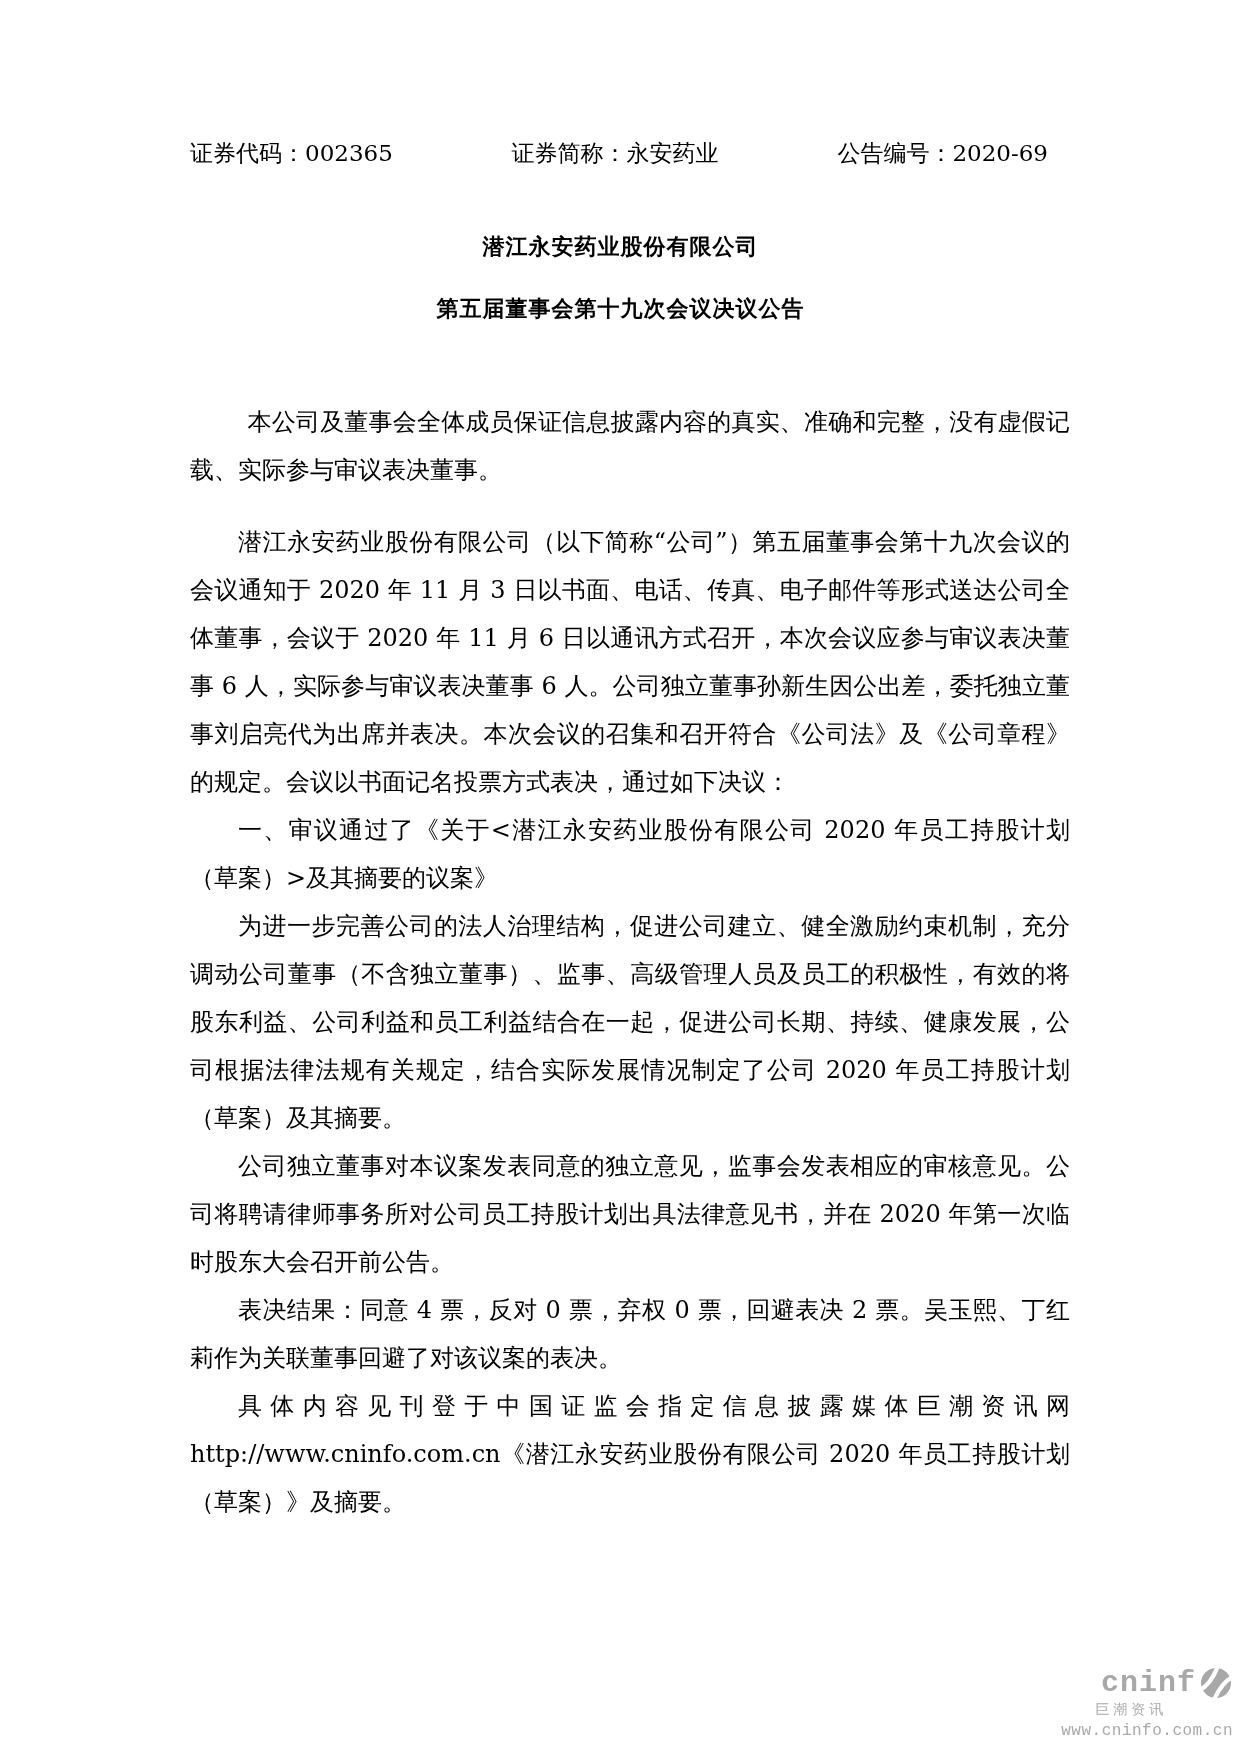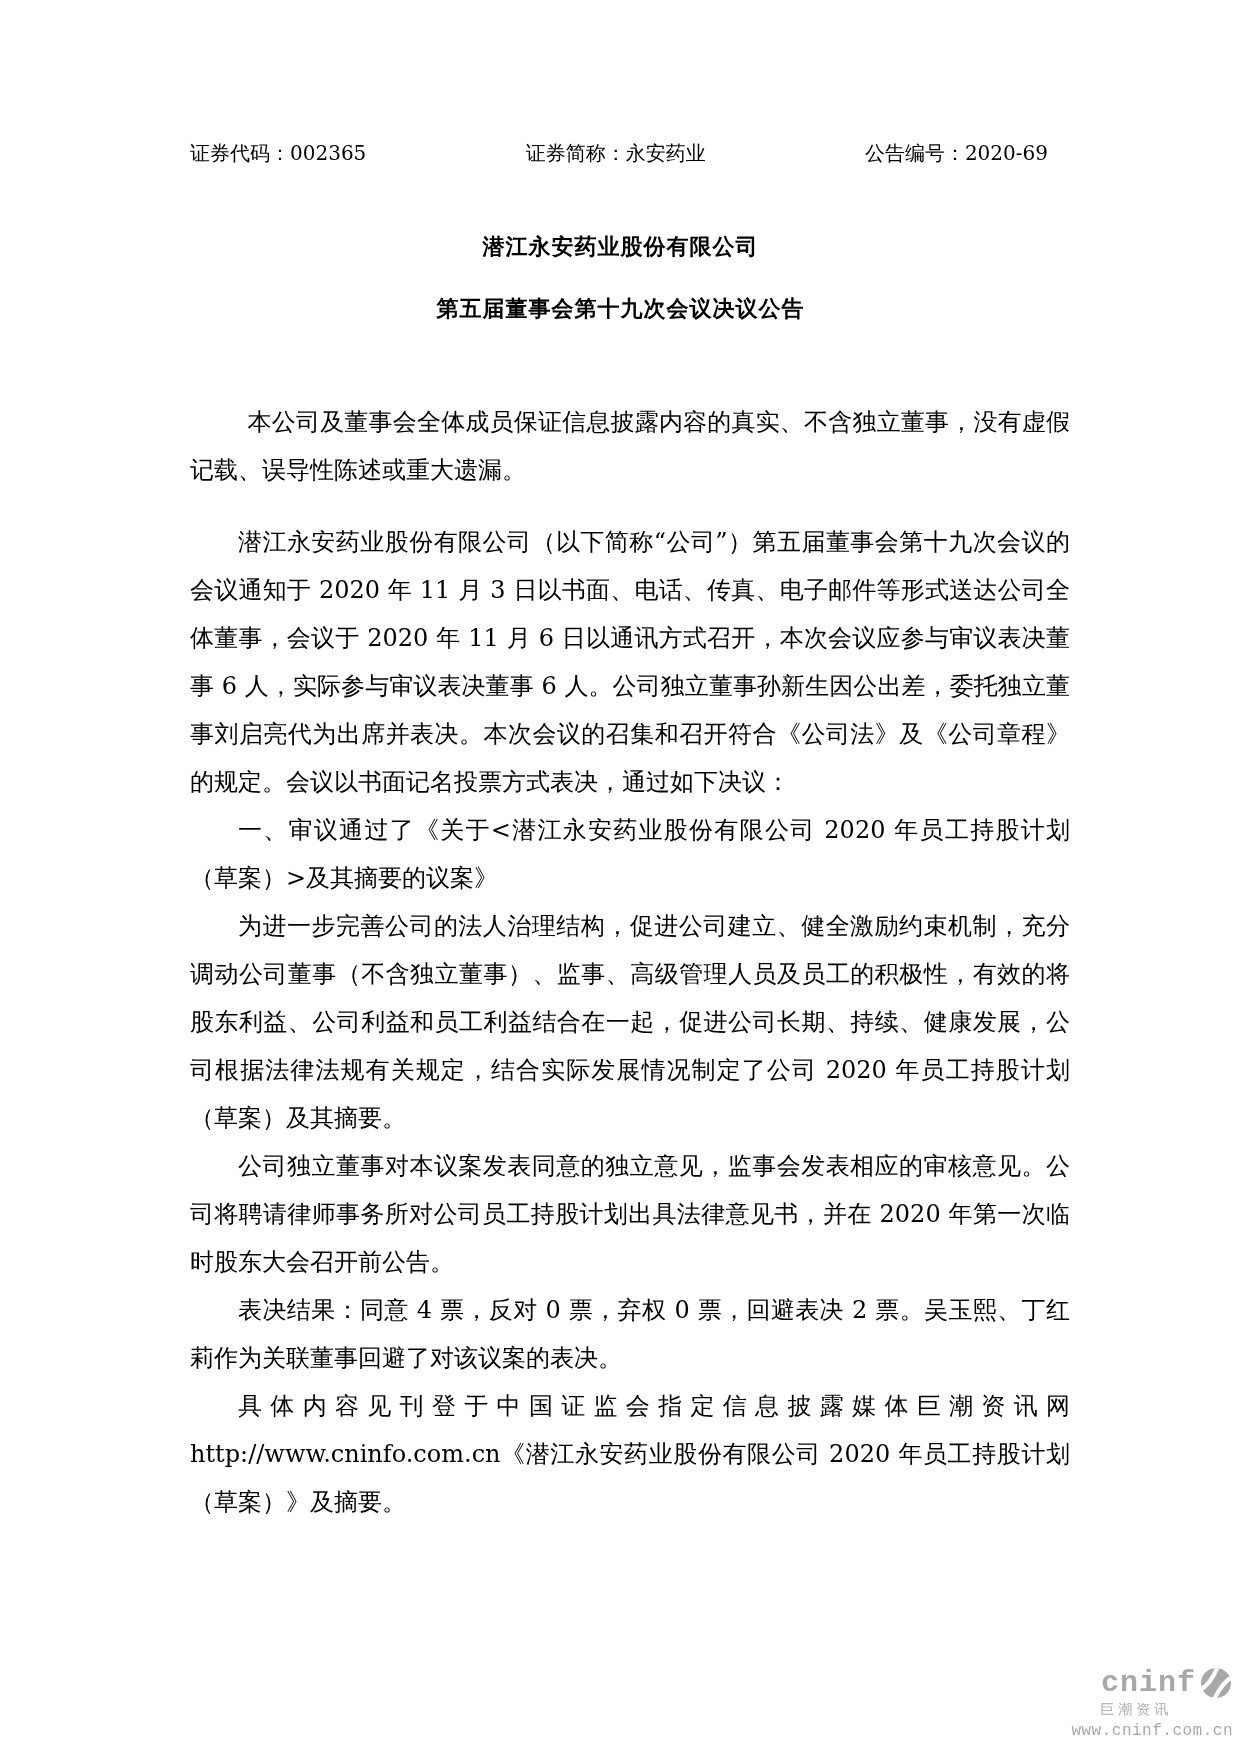--- a/index.html
+++ b/index.html
@@ -12,21 +12,21 @@
     color: #000000;
     font-family: "DejaVu Serif", "Liberation Serif", serif;
   }
   .doc-header {
     position: absolute;
     top: 138px;
     left: 190px;
     width: 858px;
     display: flex;
     justify-content: space-between;
-    font-size: 20px;
+    font-size: 23px;
     line-height: 30px;
     white-space: nowrap;
   }
   .doc-titles {
     position: absolute;
     top: 226px;
     left: 0;
     width: 100%;
     text-align: center;
     font-family: "DejaVu Sans", "Liberation Sans", sans-serif;
@@ -84,21 +84,21 @@
     <span>证券简称：永安药业</span>
     <span>公告编号：2020-69</span>
   </header>
 
   <div class="doc-titles">
     <div class="title-line">潜江永安药业股份有限公司</div>
     <div class="title-line">第五届董事会第十九次会议决议公告</div>
   </div>
 
   <main class="doc-body">
-    <p class="para guarantee">本公司及董事会全体成员保证信息披露内容的真实、不含独立董事，没有虚假记载、误导性陈述或重大遗漏。</p>
+    <p class="para guarantee">本公司及董事会全体成员保证信息披露内容的真实、准确和完整，没有虚假记载、实际参与审议表决董事。</p>
     <p class="para">潜江永安药业股份有限公司（以下简称“公司”）第五届董事会第十九次会议的会议通知于 2020 年 11 月 3 日以书面、电话、传真、电子邮件等形式送达公司全体董事，会议于 2020 年 11 月 6 日以通讯方式召开，本次会议应参与审议表决董事 6 人，实际参与审议表决董事 6 人。公司独立董事孙新生因公出差，委托独立董事刘启亮代为出席并表决。本次会议的召集和召开符合《公司法》及《公司章程》的规定。会议以书面记名投票方式表决，通过如下决议：</p>
     <p class="para">一、审议通过了《关于&lt;潜江永安药业股份有限公司 2020 年员工持股计划（草案）&gt;及其摘要的议案》</p>
     <p class="para">为进一步完善公司的法人治理结构，促进公司建立、健全激励约束机制，充分调动公司董事（不含独立董事）、监事、高级管理人员及员工的积极性，有效的将股东利益、公司利益和员工利益结合在一起，促进公司长期、持续、健康发展，公司根据法律法规有关规定，结合实际发展情况制定了公司 2020 年员工持股计划（草案）及其摘要。</p>
     <p class="para">公司独立董事对本议案发表同意的独立意见，监事会发表相应的审核意见。公司将聘请律师事务所对公司员工持股计划出具法律意见书，并在 2020 年第一次临时股东大会召开前公告。</p>
     <p class="para">表决结果：同意 4 票，反对 0 票，弃权 0 票，回避表决 2 票。吴玉熙、丁红莉作为关联董事回避了对该议案的表决。</p>
     <p class="para">具体内容见刊登于中国证监会指定信息披露媒体巨潮资讯网 http://www.cninfo.com.cn《潜江永安药业股份有限公司 2020 年员工持股计划（草案）》及摘要。</p>
   </main>
 
   <div class="watermark">
     <div class="wm-row">
@@ -110,16 +110,16 @@
             </clipPath>
         </defs>
         <g clip-path="url(#globeClip)">
           <circle cx="18" cy="18" r="16" fill="#a8a8a8"></circle>
           <path d="M-4 28 Q 12 22 20 0" stroke="#ffffff" stroke-width="4.5" fill="none"></path>
           <path d="M15 38 Q 24 16 40 9" stroke="#ffffff" stroke-width="4.5" fill="none"></path>
         </g>
       </svg>
     </div>
     <div class="wm-cn">巨潮资讯</div>
-    <div class="wm-url">www.cninf.com.cn</div>
+    <div class="wm-url">www.cninfo.com.cn</div>
   </div>
 
 </div>
 
 </body></html>

